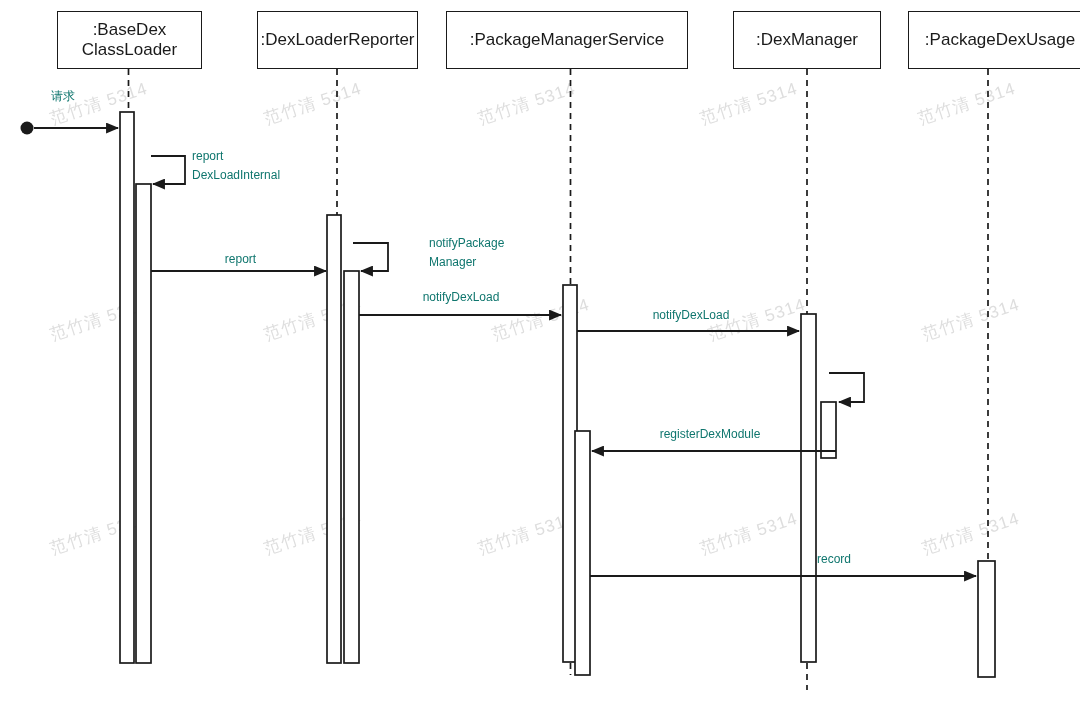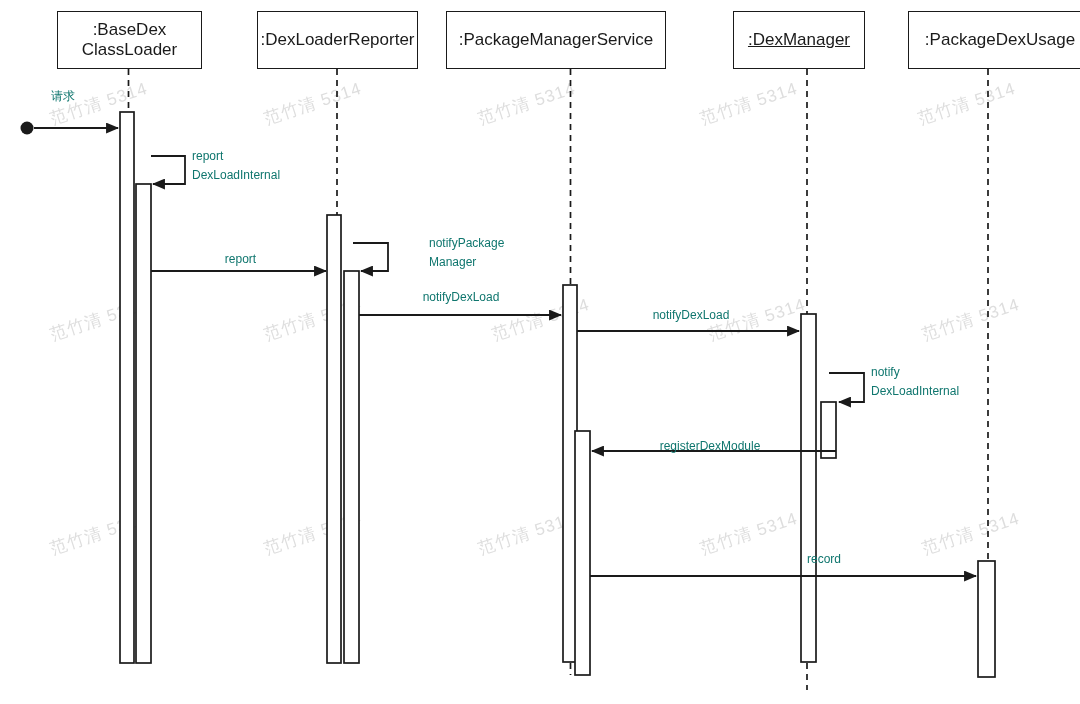--- a/index.html
+++ b/index.html
@@ -41,44 +41,44 @@
     align-items: center;
     justify-content: center;
     text-align: center;
     font-size: 17px;
     line-height: 20px;
     color: #1a1a1a;
     z-index: 3;
   }
   .p1 { left: 57px;  width: 145px; }
   .p2 { left: 257px; width: 161px; }
-  .p3 { left: 446px; width: 220px; }
-  .p4 { left: 733px; width: 132px; text-decoration: underline; }
+  .p3 { left: 446px; width: 242px; }
+  .p4 { left: 733px; width: 148px; }
   .p5 { left: 908px; width: 184px; }
 
   
   .msg-label {
     position: absolute;
     font-size: 12px;
     line-height: 19px;
     color: #0f766e;
     z-index: 4;
     white-space: nowrap;
   }
   .centered { text-align: center; }
 
   .lbl-start   { left: 51px;  top: 87px; }
   .lbl-self1   { left: 192px; top: 147px; }
   .lbl-report  { left: 178px; top: 250px; width: 125px; }
   .lbl-self2   { left: 393px; top: 234px; margin-left: 36px; }
   .lbl-ndl1    { left: 400px; top: 288px; width: 122px; }
   .lbl-ndl2    { left: 630px; top: 306px; width: 122px; }
   .lbl-self3   { left: 871px; top: 363px; }
-  .lbl-rdm     { left: 630px; top: 425px; width: 160px; margin-top: 12px; }
-  .lbl-record  { left: 717px; top: 550px; width: 124px; text-align: right; }
+  .lbl-rdm     { left: 630px; top: 425px; width: 160px; }
+  .lbl-record  { left: 772px; top: 550px; width: 124px; }
 </style>
 </head>
 <body>
 
 <div class="canvas">
 
   <div class="wm-layer">
     <span class="wm" style="left:48px;top:92px">范竹清 5314</span>
     <span class="wm" style="left:262px;top:92px">范竹清 5314</span>
     <span class="wm" style="left:476px;top:92px">范竹清 5314</span>
@@ -165,21 +165,17 @@
   <div class="msg-label lbl-report centered">report</div>
 
   <div class="msg-label lbl-self2">
     <div>notifyPackage</div>
     <div>Manager</div>
   </div>
 
   <div class="msg-label lbl-ndl1 centered">notifyDexLoad</div>
   <div class="msg-label lbl-ndl2 centered">notifyDexLoad</div>
 
-  <div class="msg-label lbl-self3">
-    <div>notify</div>
-    <div>DexLoadInternal</div>
-  </div>
 
   <div class="msg-label lbl-rdm centered">registerDexModule</div>
   <div class="msg-label lbl-record centered">record</div>
 
 </div>
 
 </body></html>

